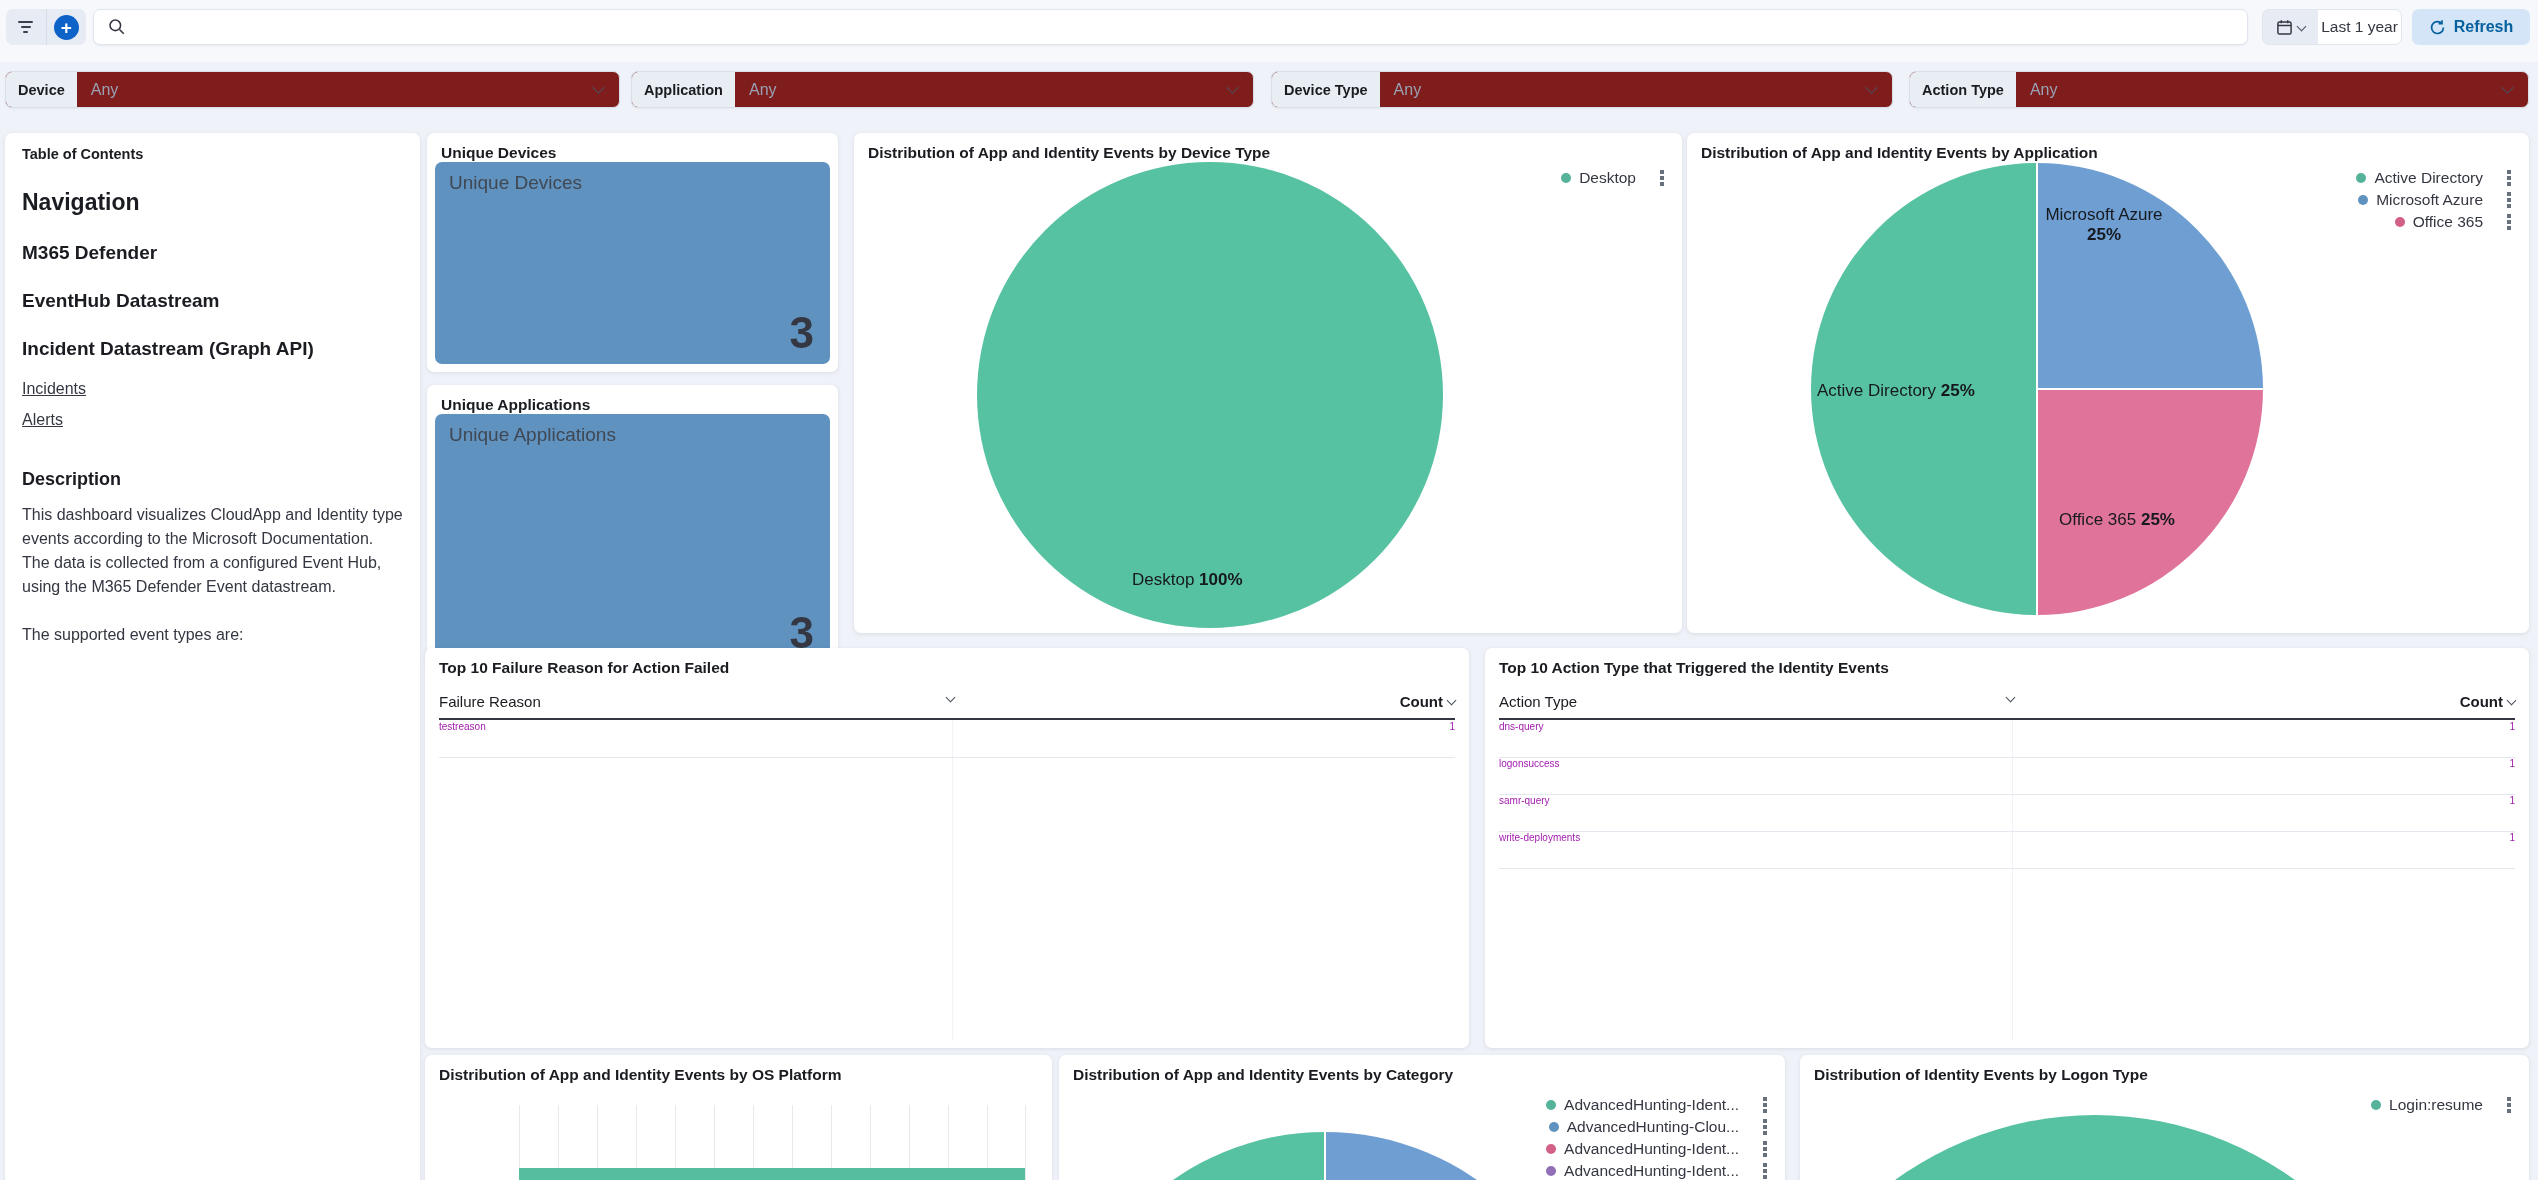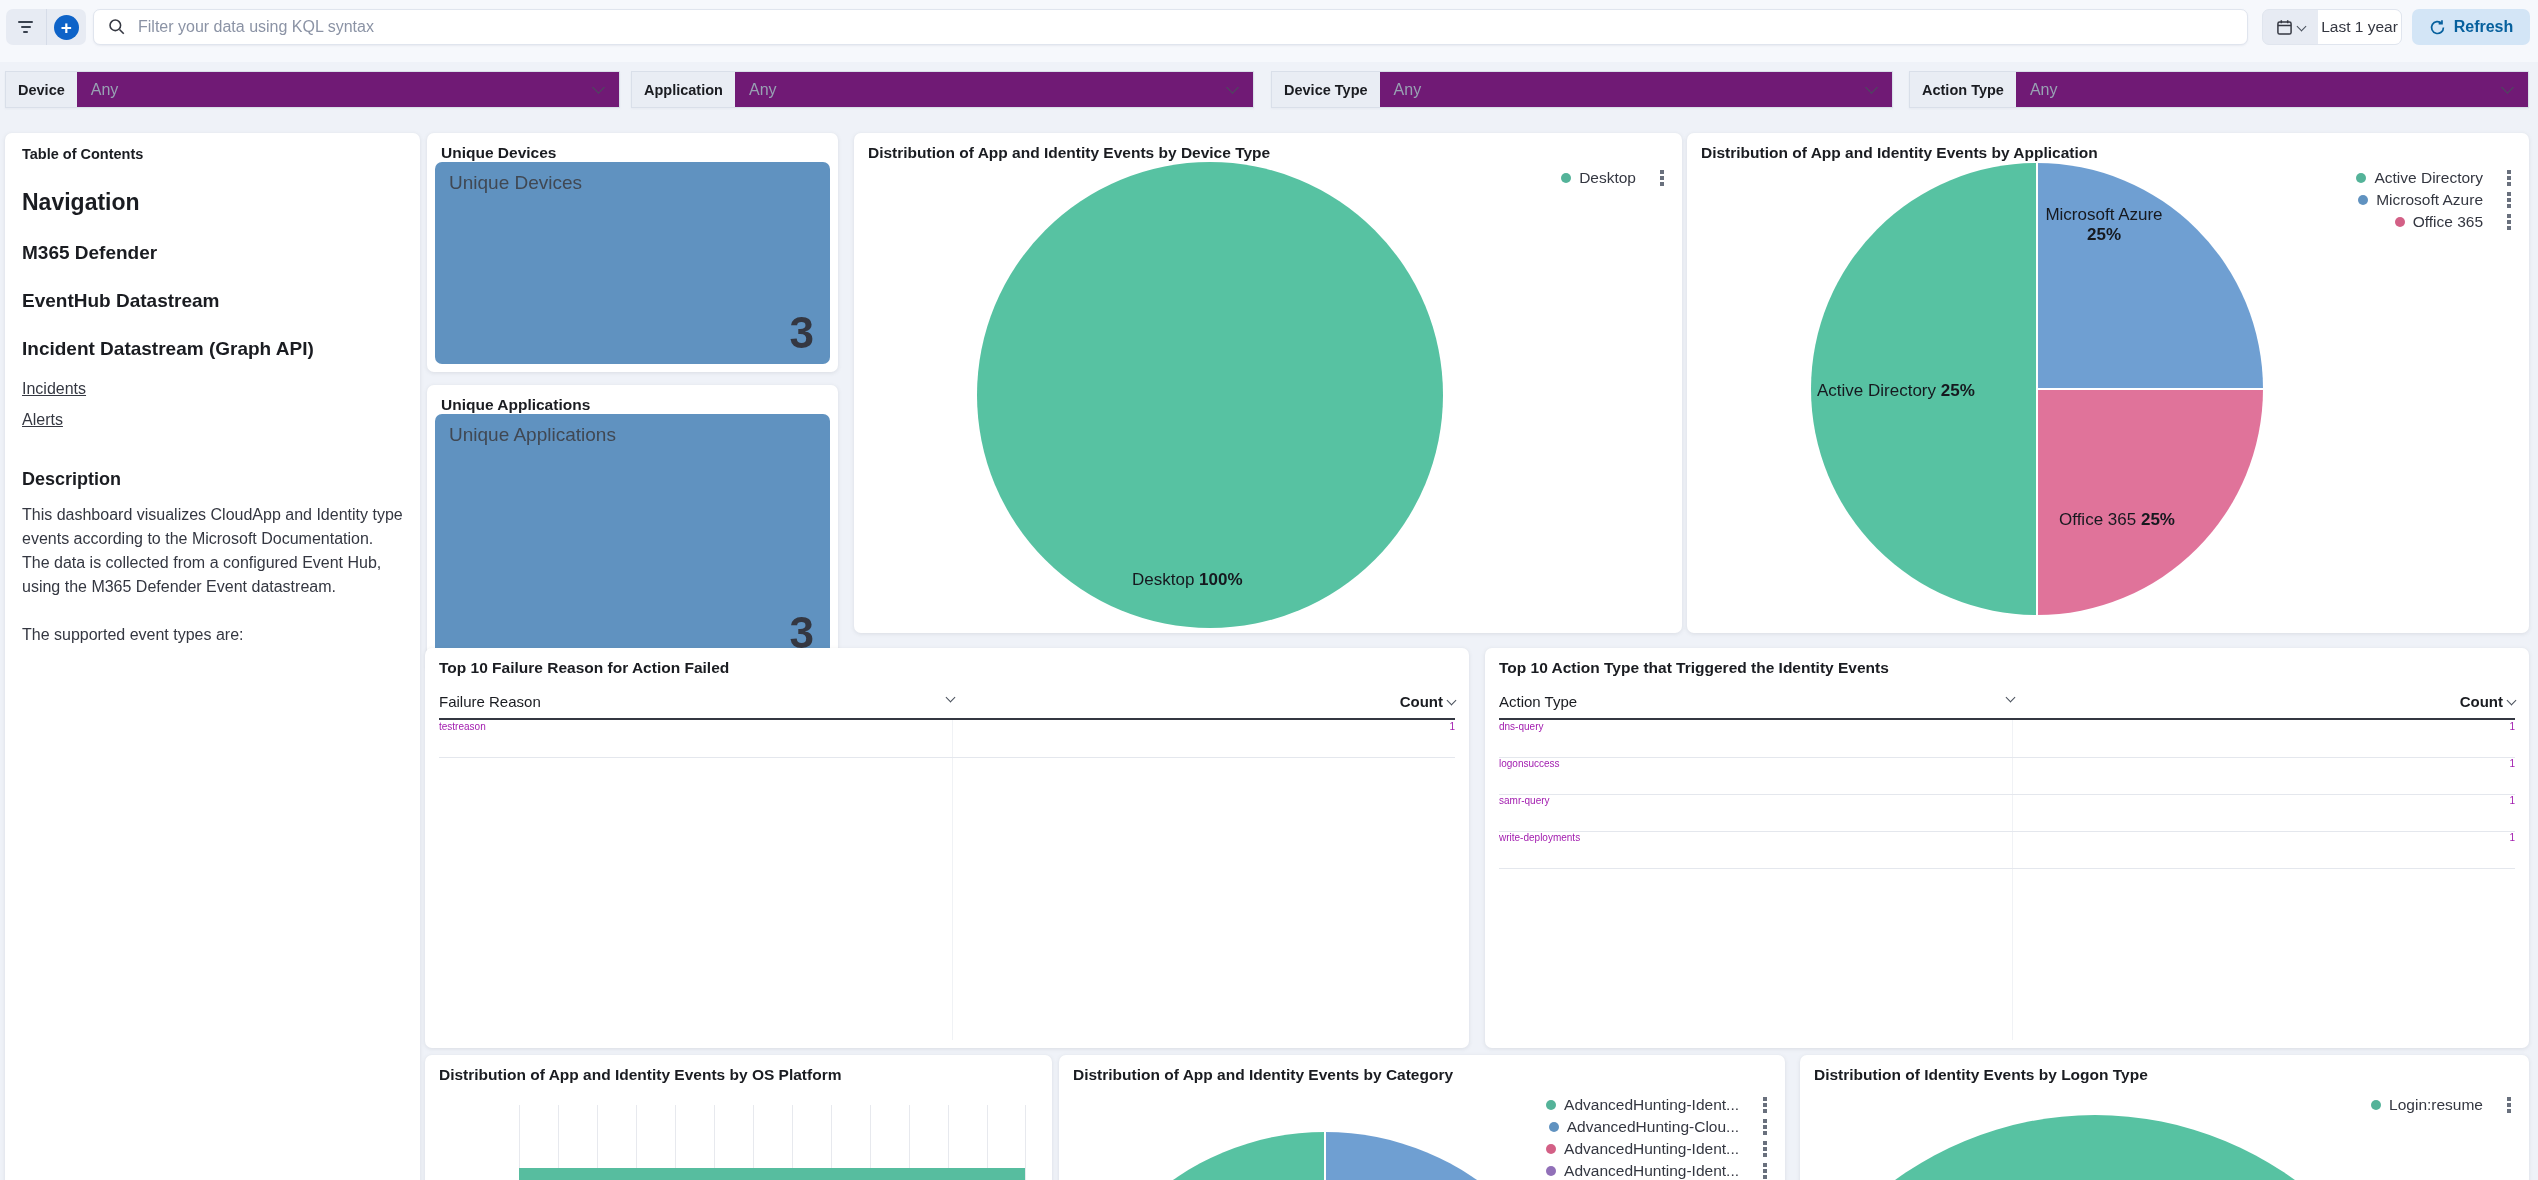--- a/index.html
+++ b/index.html
@@ -20,21 +20,21 @@
   .searchbox{position:absolute;left:93px;top:9px;width:2155px;height:36px;background:#fff;border:1px solid #e0e5ee;border-radius:7px;box-shadow:0 1px 2px rgba(152,162,179,.15);display:flex;align-items:center;box-sizing:border-box}
   .searchbox svg{margin:0 10px 0 14px}
   .searchbox input{border:none;outline:none;flex:1;font-size:16px;font-family:inherit;color:#343741;background:transparent}
   .searchbox input::placeholder{color:#8b93a5}
   .datepicker{position:absolute;left:2262px;top:9px;width:140px;height:36px;background:#e7ebf3;border-radius:7px;display:flex;overflow:hidden;border:1px solid #e0e5ee;box-sizing:border-box}
   .dp-icon{width:55px;display:flex;align-items:center;justify-content:center;gap:5px;cursor:pointer}
   .dp-text{flex:1;background:#fff;display:flex;align-items:center;justify-content:center;font-size:15.5px;color:#343741;cursor:pointer}
   .refreshbtn{position:absolute;left:2412px;top:9px;width:118px;height:36px;background:#d3e5f6;border-radius:7px;display:flex;align-items:center;justify-content:center;gap:8px;color:#06609d;font-size:16px;font-weight:600;cursor:pointer}
   
   .filterrow{position:absolute;left:0;top:64px;width:2538px;height:50px}
-  .fselect{position:absolute;top:7px;height:37px;background:#701a75;border:1px solid #d9dfe9;border-radius:0;display:flex;align-items:center;box-sizing:border-box;overflow:hidden;cursor:pointer;box-shadow:0 1px 2px rgba(152,162,179,.1)}
+  .fselect{position:absolute;top:7px;height:37px;background:#7f1d1d;border:1px solid #d9dfe9;border-radius:7px;display:flex;align-items:center;box-sizing:border-box;overflow:hidden;cursor:pointer;box-shadow:0 1px 2px rgba(152,162,179,.1)}
   .fselect .flabel{height:100%;display:flex;align-items:center;background:#e9edf4;padding:0 12px;font-size:14.5px;font-weight:600;color:#1a1c21;white-space:nowrap}
   .fselect .fvalue{flex:1;padding:0 14px;font-size:16px;color:#98a2b3}
   .chev{width:8px;height:8px;border-right:1.8px solid #49505c;border-bottom:1.8px solid #49505c;transform:rotate(45deg);display:inline-block}
   .fselect .chev{margin-right:16px;margin-top:-4px}
   
   .panel{position:absolute;background:#fff;border-radius:7px;box-shadow:0 1px 4px rgba(64,70,84,.12);overflow:hidden}
   .ptitle{font-size:15.5px;font-weight:700;color:#1a1c21;padding:11px 14px 0 14px;white-space:nowrap}
   
   .sidebar{left:5px;top:133px;width:415px;height:1240px;padding:13px 17px;box-sizing:border-box}
   .toc-title{font-size:14.5px;font-weight:700;color:#1a1c21}
@@ -95,21 +95,20 @@
     </div>
     <div class="segbtn">
       <span class="plusbtn">+</span>
     </div>
   </div>
   <div class="searchbox">
     <svg width="18" height="18" viewBox="0 0 16 16">
       <circle cx="6.5" cy="6.5" r="4.7" fill="none" stroke="#343741" stroke-width="1.4"></circle>
       <line x1="10.2" y1="10.2" x2="14" y2="14" stroke="#343741" stroke-width="1.4"></line>
     </svg>
-    <input placeholder="Filter your data using KQL syntax" style="">
   </div>
   <div class="datepicker">
     <div class="dp-icon">
       <svg width="17" height="17" viewBox="0 0 16 16">
         <rect x="1.8" y="2.8" width="12.4" height="11.4" rx="1.6" fill="none" stroke="#343741" stroke-width="1.4"></rect>
         <line x1="1.8" y1="6.2" x2="14.2" y2="6.2" stroke="#343741" stroke-width="1.4"></line>
         <line x1="5" y1="1.2" x2="5" y2="4" stroke="#343741" stroke-width="1.4"></line>
         <line x1="11" y1="1.2" x2="11" y2="4" stroke="#343741" stroke-width="1.4"></line>
       </svg>
       <span class="chev small"></span>

